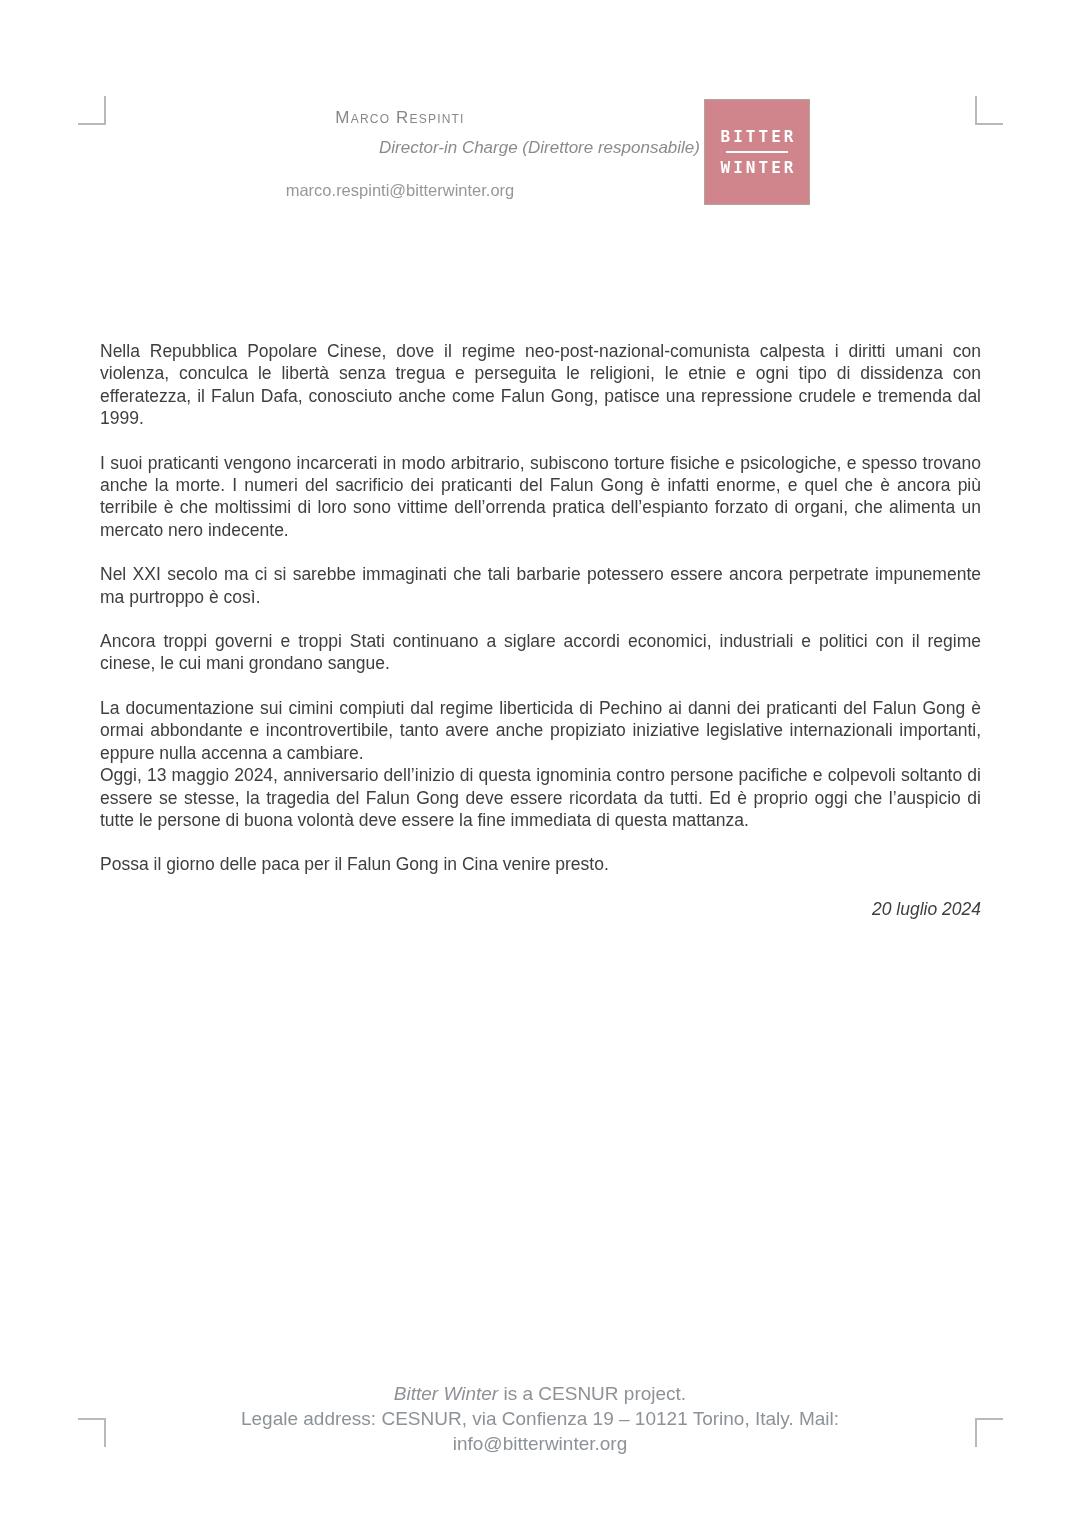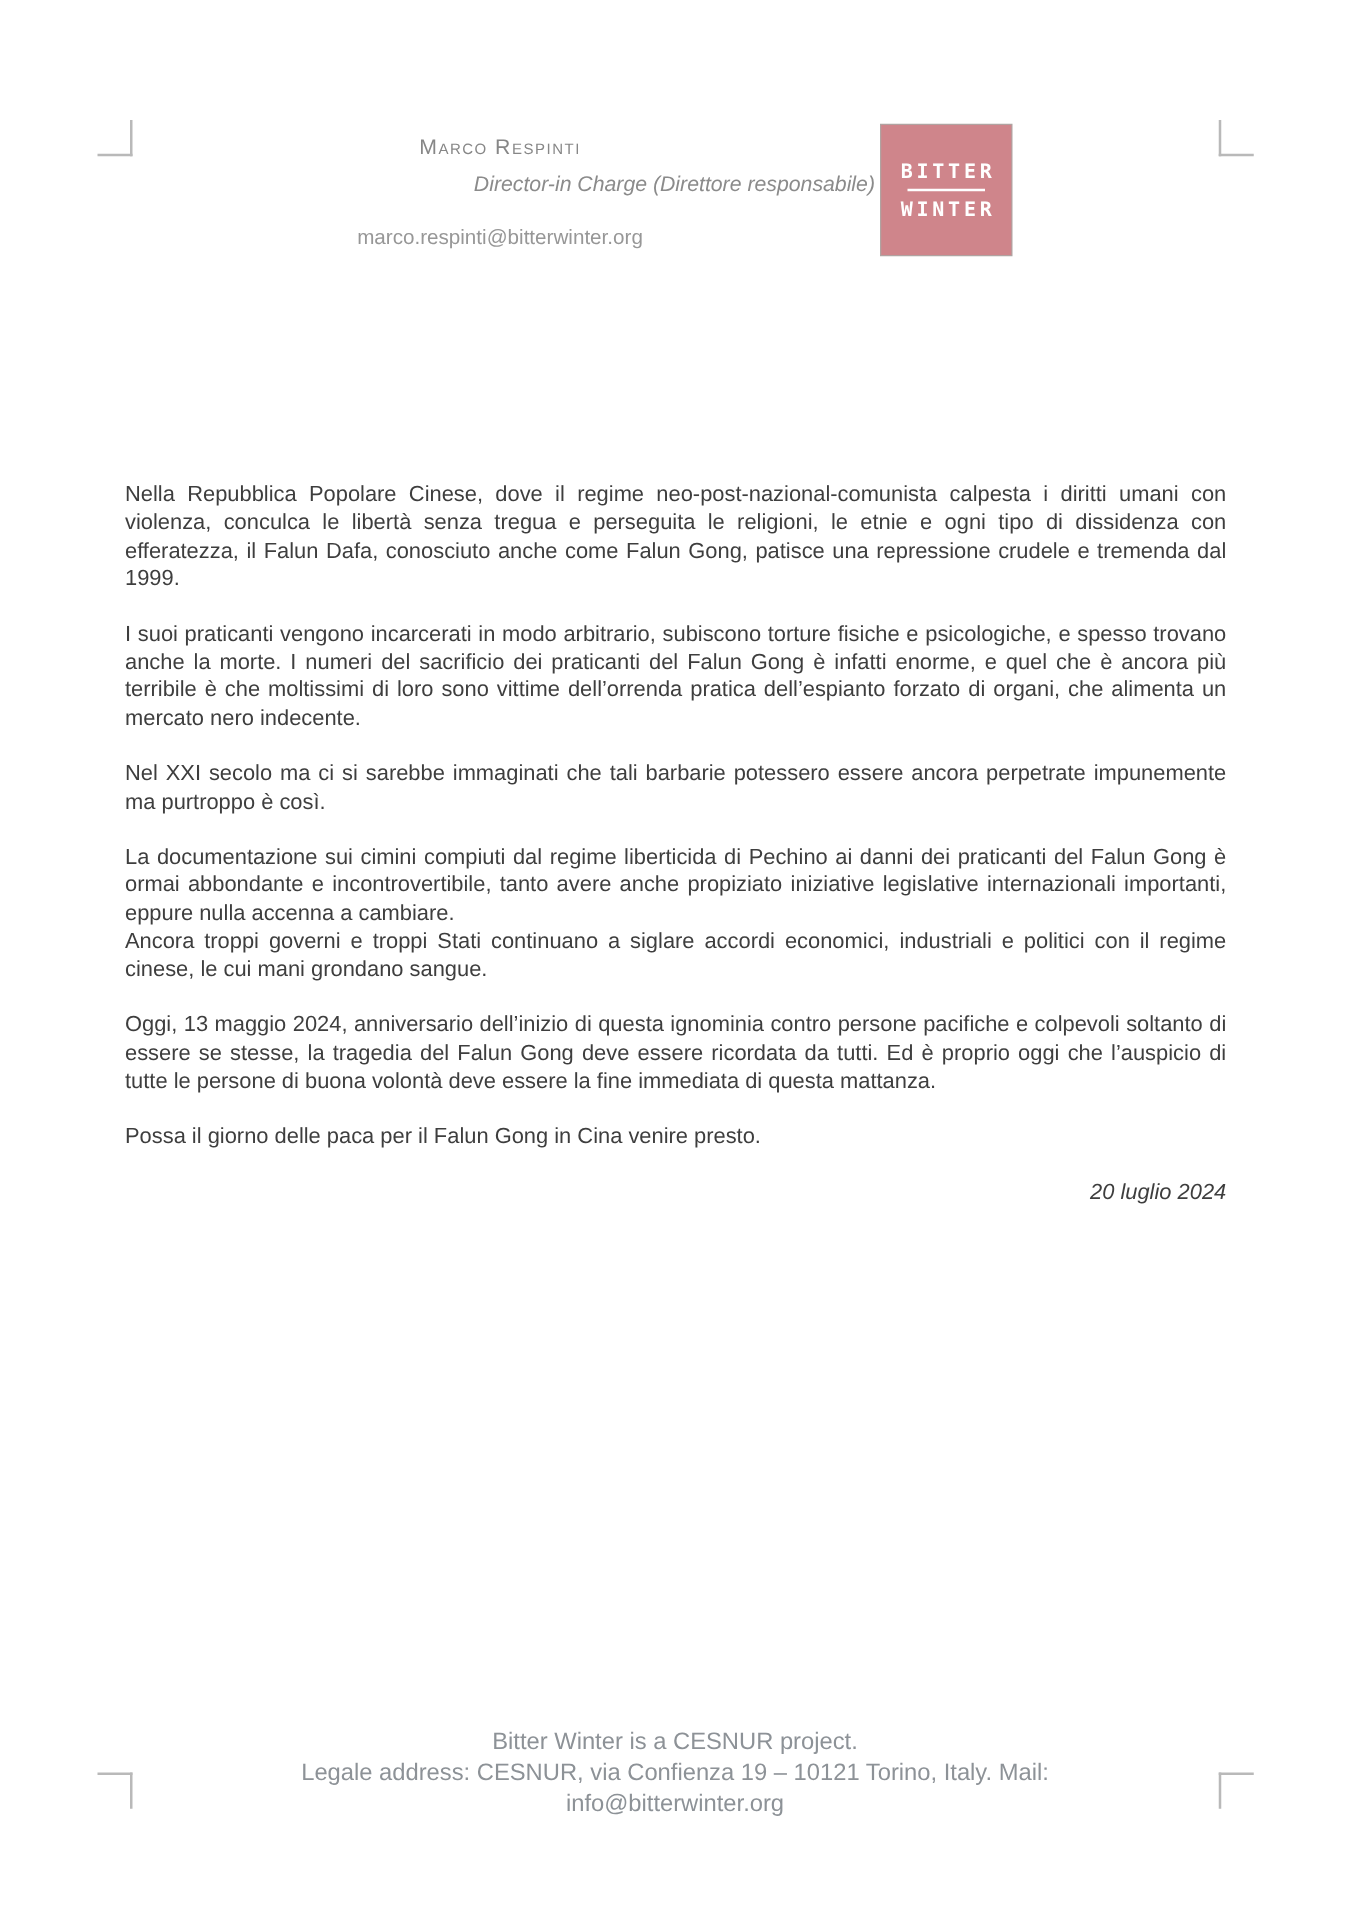--- a/index.html
+++ b/index.html
@@ -82,42 +82,41 @@
   
   .body-block {
     position: absolute;
     left: 100px;
     top: 340px;
     width: 881px;
     color: #3e3e3e;
     font-size: 17.5px;
     line-height: 22.4px;
     text-align: justify;
-    margin-top: 44px;
   }
   .para { margin: 0 0 22px 0; }
   .para.no-gap { margin-bottom: 0; }
   .date-line {
     margin-top: 22px;
     font-style: italic;
     text-align: right;
   }
 
   
   .footer-block {
     position: absolute;
     left: 0;
     top: 1381px;
     width: 1080px;
     text-align: center;
     color: #8d9297;
     font-size: 19px;
     line-height: 25px;
   }
-  .footer-brand { }
+  .footer-brand { font-style: italic; }
 </style>
 </head>
 <body>
 
 <div class="page">
 
   <div class="corner tl"></div>
   <div class="corner tr"></div>
   <div class="corner bl"></div>
   <div class="corner br"></div>
@@ -131,22 +130,22 @@
   <div class="logo">
     <div class="logo-word">BITTER</div>
     <div class="logo-divider"></div>
     <div class="logo-word">WINTER</div>
   </div>
 
   <div class="body-block">
     <p class="para">Nella Repubblica Popolare Cinese, dove il regime neo-post-nazional-comunista calpesta i diritti umani con violenza, conculca le libertà senza tregua e perseguita le religioni, le etnie e ogni tipo di dissidenza con efferatezza, il Falun Dafa, conosciuto anche come Falun Gong, patisce una repressione crudele e tremenda dal 1999.</p>
     <p class="para">I suoi praticanti vengono incarcerati in modo arbitrario, subiscono torture fisiche e psicologiche, e spesso trovano anche la morte. I numeri del sacrificio dei praticanti del Falun Gong è infatti enorme, e quel che è ancora più terribile è che moltissimi di loro sono vittime dell’orrenda pratica dell’espianto forzato di organi, che alimenta un mercato nero indecente.</p>
     <p class="para">Nel XXI secolo ma ci si sarebbe immaginati che tali barbarie potessero essere ancora perpetrate impunemente ma purtroppo è così.</p>
+    <p class="para">Ancora troppi governi e troppi Stati continuano a siglare accordi economici, industriali e politici con il regime cinese, le cui mani grondano sangue.</p>
     <p class="para no-gap">La documentazione sui cimini compiuti dal regime liberticida di Pechino ai danni dei praticanti del Falun Gong è ormai abbondante e incontrovertibile, tanto avere anche propiziato iniziative legislative internazionali importanti, eppure nulla accenna a cambiare.</p>
-    <p class="para">Ancora troppi governi e troppi Stati continuano a siglare accordi economici, industriali e politici con il regime cinese, le cui mani grondano sangue.</p>
     <p class="para">Oggi, 13 maggio 2024, anniversario dell’inizio di questa ignominia contro persone pacifiche e colpevoli soltanto di essere se stesse, la tragedia del Falun Gong deve essere ricordata da tutti. Ed è proprio oggi che l’auspicio di tutte le persone di buona volontà deve essere la fine immediata di questa mattanza.</p>
     <p class="para">Possa il giorno delle paca per il Falun Gong in Cina venire presto.</p>
     <p class="para date-line">20 luglio 2024</p>
   </div>
 
   <div class="footer-block">
     <div><span class="footer-brand">Bitter Winter</span><span> is a CESNUR project.</span></div>
     <div>Legale address: CESNUR, via Confienza 19 – 10121 Torino, Italy. Mail:</div>
     <div>info@bitterwinter.org</div>
   </div>

